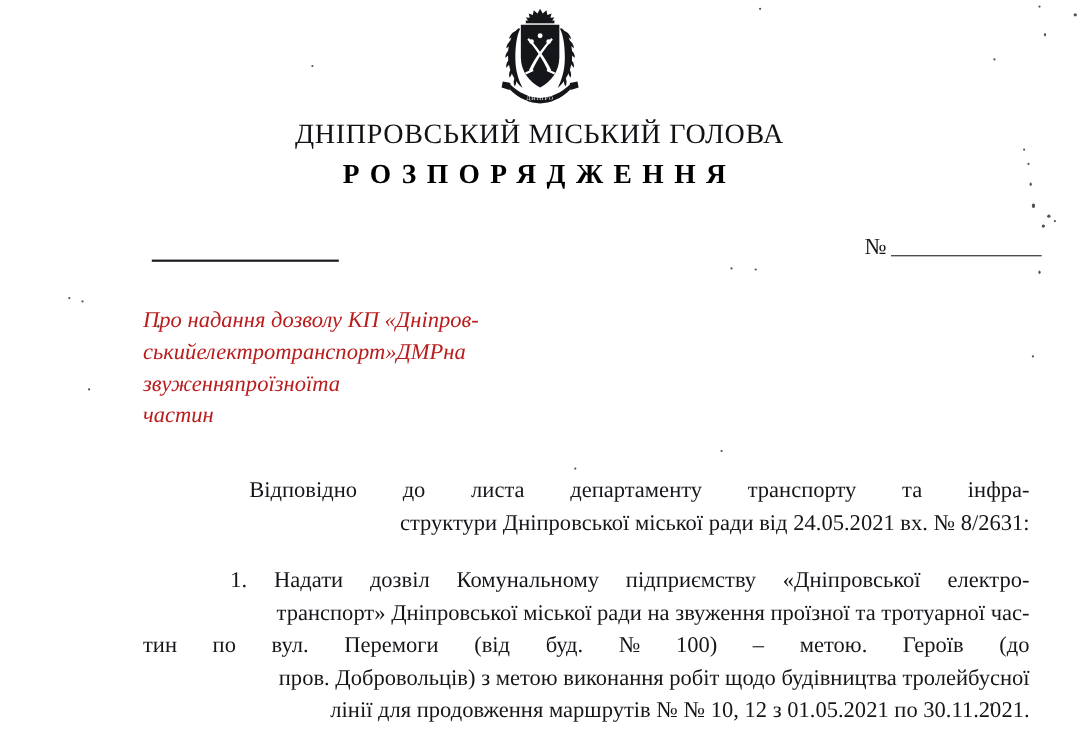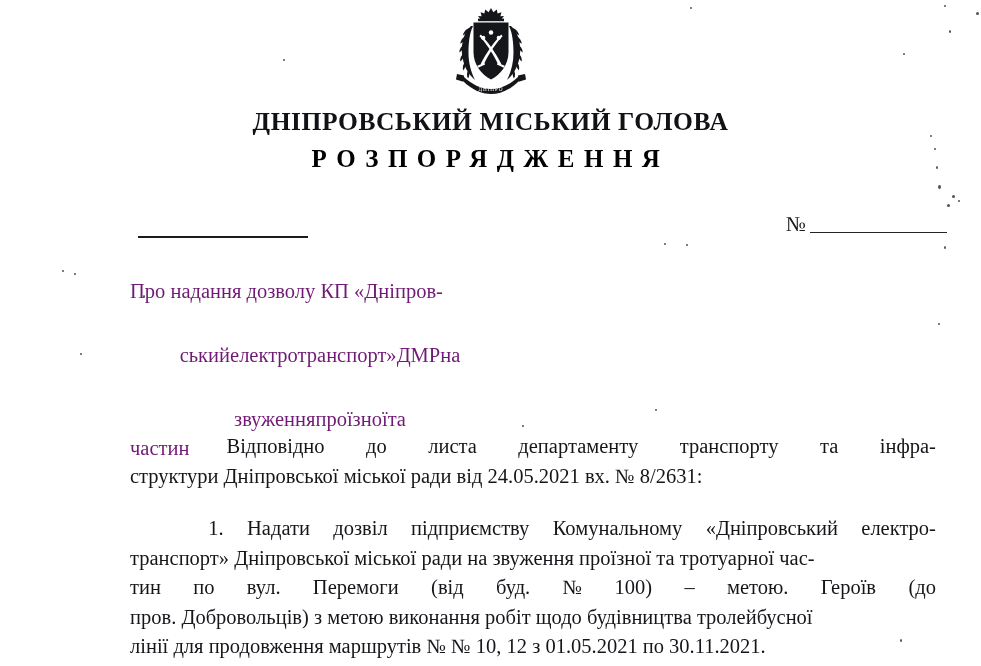--- a/index.html
+++ b/index.html
@@ -45,21 +45,21 @@
     left: 0;
     right: 0;
     top: 108px;
     text-align: center;
   }
   .org-title {
     font-size: 25.5px;
     letter-spacing: 0.6px;
     line-height: 1.1;
     white-space: nowrap;
-    font-weight: 700;
+    font-weight: 400;
     color: #111216;
   }
   .doc-title {
     margin-top: 9px;
     font-size: 25px;
     font-weight: 700;
     letter-spacing: 9.5px;
     line-height: 1.1;
     white-space: nowrap;
     color: #000000;
@@ -105,47 +105,48 @@
   
   .subject {
     position: absolute;
     left: 130px;
     top: 277px;
     width: 380px;
     font-size: 20.5px;
     line-height: 29px;
     text-align: justify;
     text-align-last: left;
-    color: #701a75;
+    color: #b91c1c;
+    font-style: italic;
   }
   .subject .ln {
     display: block;
     white-space: nowrap;
   }
   .subject .just {
     display: flex;
-    justify-content: center;
-    margin-top: 35px;
+    justify-content: flex-start;
   }
 
   
   .body-block {
     position: absolute;
     left: 130px;
     top: 432px;
     width: 806px;
     font-size: 20.5px;
     line-height: 29.5px;
     color: #15161a;
   }
   .para { margin: 0; }
   .para + .para { margin-top: 23px; }
   .para .ln {
     display: block;
     white-space: nowrap;
+    text-align: right;
   }
   .para .just {
     display: flex;
     justify-content: space-between;
   }
   .para .just > span { display: inline-block; }
   .indent { display: inline-block; width: 55px; }
 
   
   .speck {
@@ -250,23 +251,23 @@
       </span>
       <span class="ln">структури Дніпровської міської ради від 24.05.2021 вх. № 8/2631:</span>
     </p>
 
     <p class="para">
       <span class="ln just">
         <span class="indent"></span>
         <span>1.</span>
         <span>Надати</span>
         <span>дозвіл</span>
+        <span>Комунальному</span>
         <span>підприємству</span>
-        <span>Комунальному</span>
-        <span>«Дніпровський</span>
+        <span>«Дніпровської</span>
         <span>електро-</span>
       </span>
       <span class="ln">транспорт» Дніпровської міської ради на звуження проїзної та тротуарної час-</span>
       <span class="ln just">
         <span>тин</span>
         <span>по</span>
         <span>вул.</span>
         <span>Перемоги</span>
         <span>(від</span>
         <span>буд.</span>

